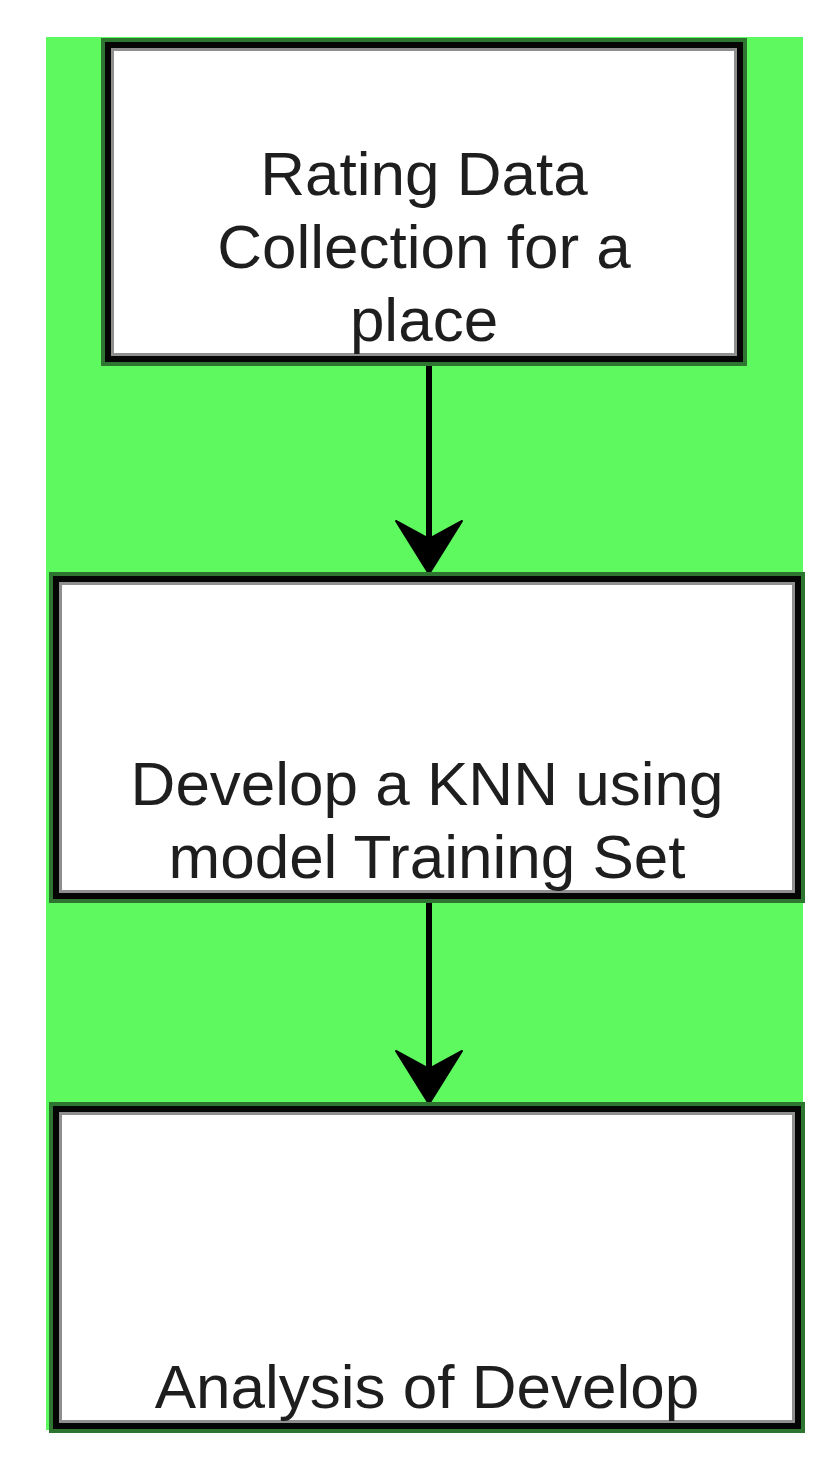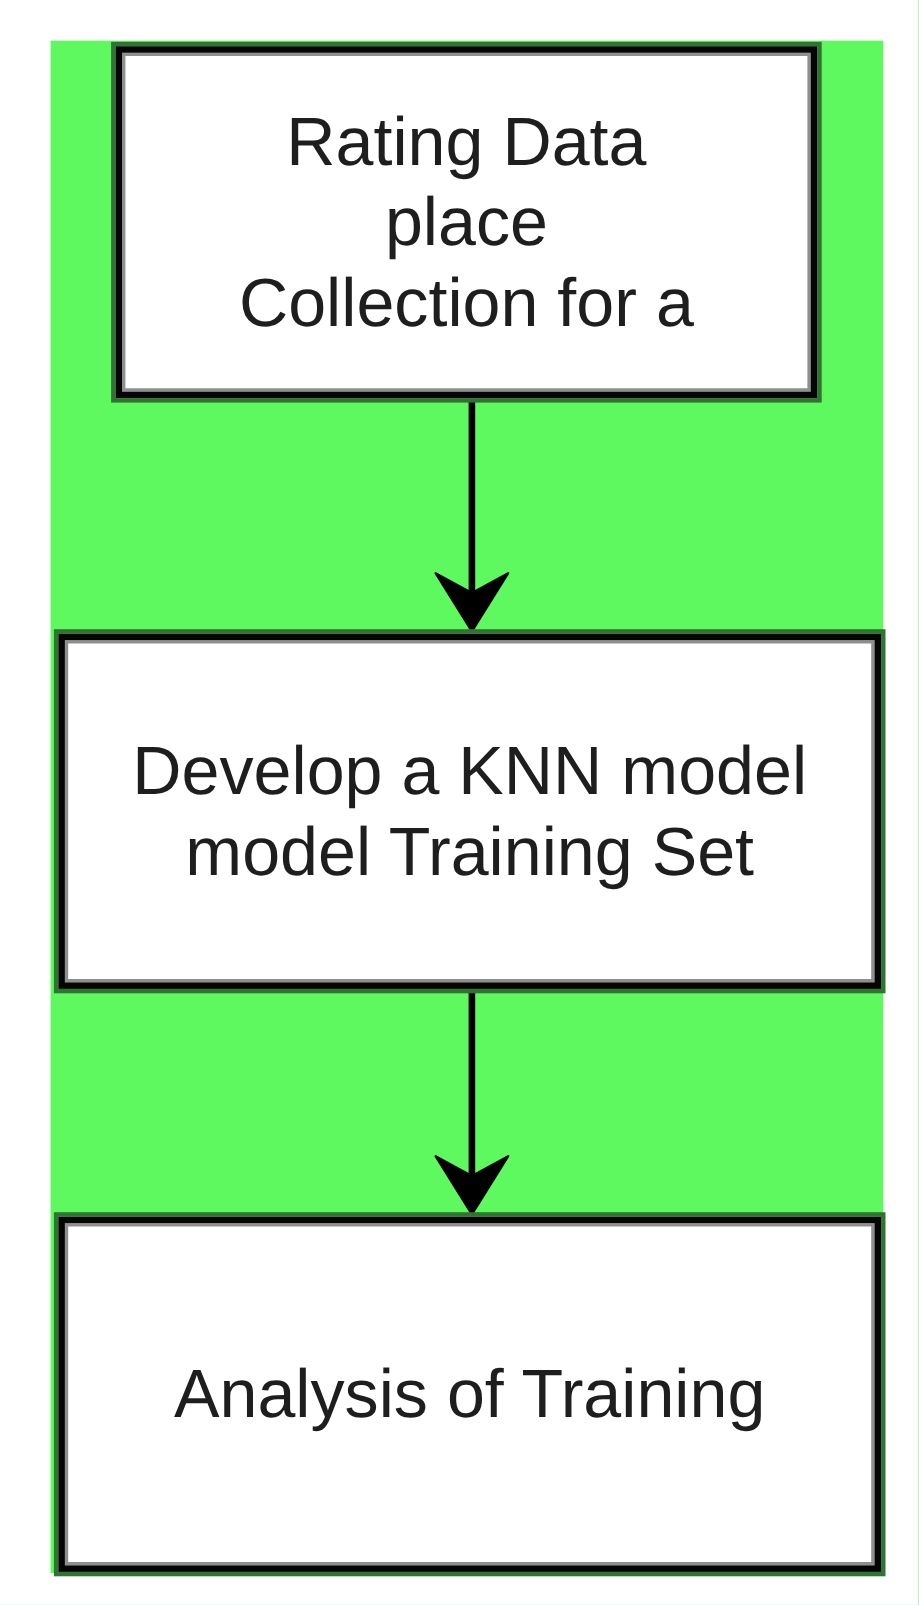--- a/index.html
+++ b/index.html
@@ -21,21 +21,21 @@
   }
   .node {
     position: absolute;
     box-sizing: border-box;
     background: #ffffff;
     border: 6px solid #050505;
     box-shadow: 0 0 0 4px #2d7530, inset 0 0 0 3px #8f8f8f;
     display: flex;
     flex-direction: column;
     align-items: center;
-    justify-content: center;
+    justify-content: flex-end;
     text-align: center;
     color: #1e1e1e;
     font-size: 62px;
     line-height: 73px;
     letter-spacing: 0px;
   }
   .node .line { white-space: nowrap; }
   #node-collect { left: 105px; top: 42px;  width: 638px; height: 320px; }
   #node-model   { left: 53px;  top: 576px; width: 748px; height: 323px; }
   #node-results { left: 53px;  top: 1106px;width: 748px; height: 323px; }
@@ -59,24 +59,24 @@
     <g>
       <line x1="429" y1="898" x2="429" y2="1078" stroke="#000000" stroke-width="6"></line>
       <path d="M429 1104 L396 1051 L429 1069 L462 1051 Z" fill="#000000" stroke="#000000" stroke-width="2" stroke-linejoin="round"></path>
     </g>
   </svg>
 
 </div>
 
 <div class="node" id="node-collect">
   <div class="line">Rating Data</div>
+  <div class="line">Collection for a</div>
   <div class="line">place</div>
-  <div class="line">Collection for a</div>
 </div>
 
 <div class="node" id="node-model">
-  <div class="line">Develop a KNN model</div>
+  <div class="line">Develop a KNN using</div>
   <div class="line">model Training Set</div>
 </div>
 
 <div class="node" id="node-results">
-  <div class="line">Analysis of Training</div>
+  <div class="line">Analysis of Develop</div>
 </div>
 
 </body></html>

